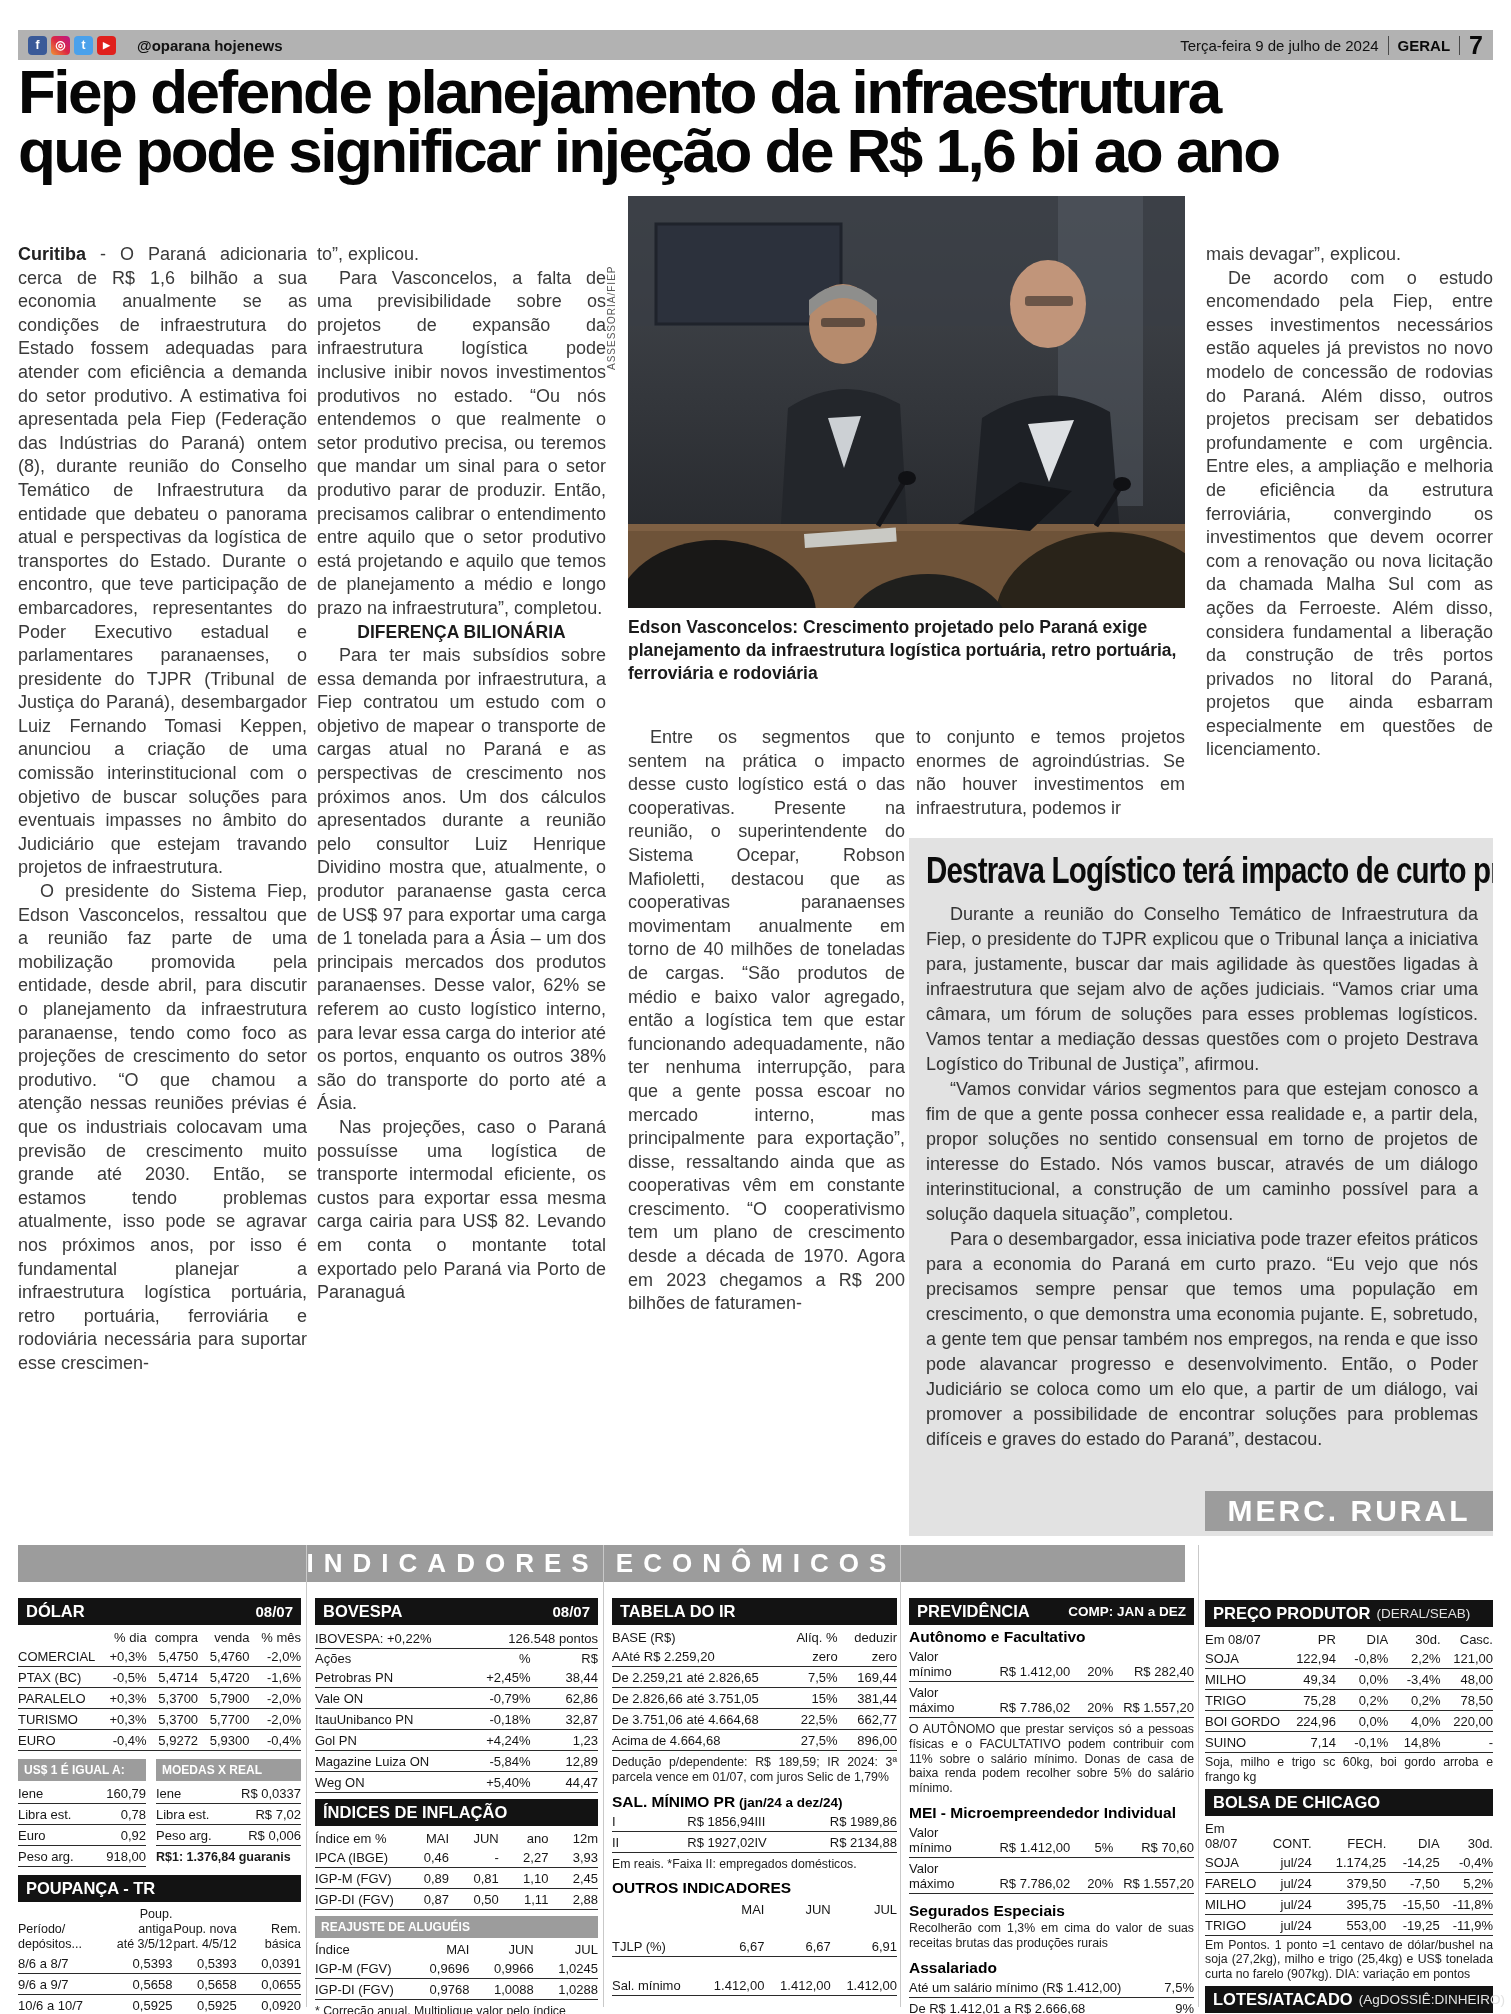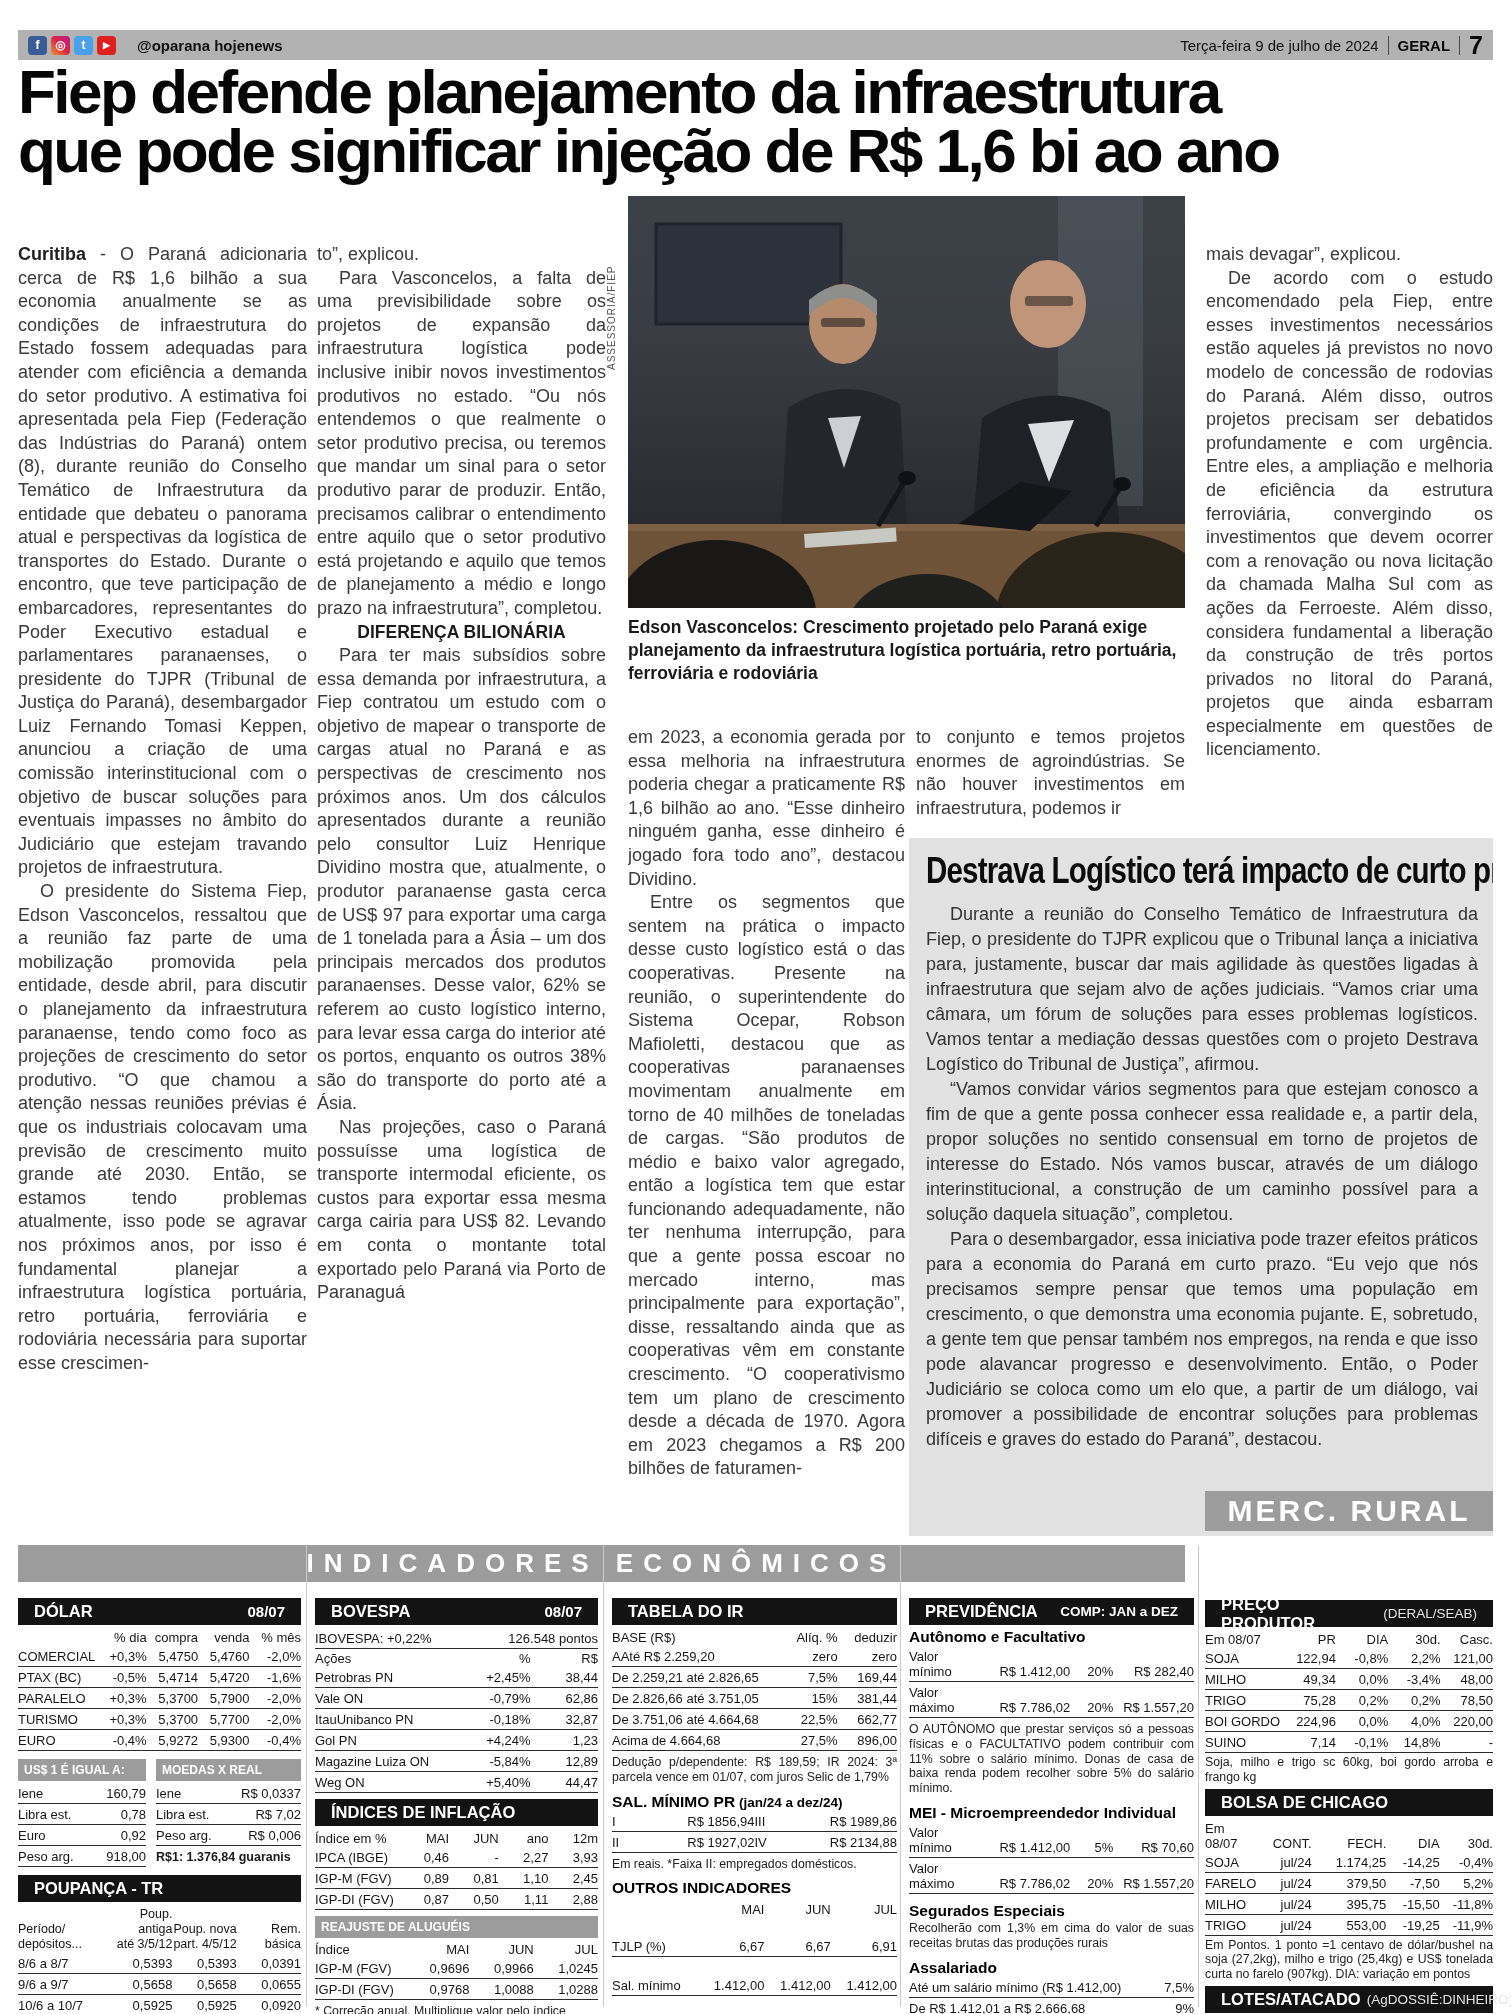--- a/index.html
+++ b/index.html
@@ -44,21 +44,21 @@
   .ind-bar{position:absolute;left:18px;top:1545px;width:1167px;height:37px;background:#9c9c9c;color:#fff;display:flex;align-items:center;justify-content:center;font-weight:bold;font-size:26px;letter-spacing:10px;}
   .rural-bar{position:absolute;left:1205px;top:1491px;width:288px;height:40px;background:#9c9c9c;color:#fff;display:flex;align-items:center;justify-content:center;font-weight:bold;font-size:30px;letter-spacing:3px;}
   .vsep{position:absolute;top:1545px;height:462px;width:1px;background:#c9c9c9;}
   
   .tcol{position:absolute;top:1598px;font-size:13px;color:#161616;}
   .tcolA{left:18px;width:283px;}
   .tcolB{left:315px;width:283px;}
   .tcolC{left:612px;width:285px;}
   .tcolD{left:909px;width:285px;}
   .tcolE{left:1205px;top:1600px;width:288px;}
-  .bar{background:#131313;color:#fff;font-weight:bold;font-size:16.5px;height:27px;display:flex;align-items:center;padding:0 16px;margin-bottom:3px;}
+  .bar{background:#131313;color:#fff;font-weight:bold;font-size:16.5px;height:27px;display:flex;align-items:center;padding:0 8px;margin-bottom:3px;}
   .bar .bar-right{margin-left:auto;font-size:15px;}
   .bar .bar-suffix{font-weight:normal;font-size:13.5px;margin-left:6px;color:#e3e3e3;}
   .graybar{background:#9c9c9c;color:#fff;font-weight:bold;font-size:12px;height:22px;display:flex;align-items:center;padding:0 6px;margin-bottom:2px;}
   .trow{display:flex;align-items:flex-end;border-bottom:1.5px solid #2a2a2a;padding:3px 0 2px;}
   .thead .trow{border-bottom:none;padding:2px 0 1px;}
   .tbody .trow:last-child{border-bottom:1.5px solid #2a2a2a;}
   .tcell{flex:1;text-align:right;white-space:pre-line;line-height:15px;}
   .tcell:first-child{text-align:left;}
   .t-dolar .tcell:first-child{flex:1.5;}
   .t-ibov .tcell:first-child{flex:1.2;}
@@ -156,21 +156,20 @@
       <line x1="468" y1="330" x2="492" y2="292" stroke="#15161a" stroke-width="5"></line>
       <ellipse cx="494" cy="288" rx="9" ry="7" fill="#101114"></ellipse>
       <ellipse cx="88" cy="418" rx="100" ry="74" fill="#191817"></ellipse>
       <ellipse cx="482" cy="424" rx="115" ry="88" fill="#292319"></ellipse>
       <ellipse cx="300" cy="436" rx="82" ry="58" fill="#1f1f1d"></ellipse>
     </svg>
   </div>
   <div class="caption">Edson Vasconcelos: Crescimento projetado pelo Paraná exige planejamento da infraestrutura logística portuária, retro portuária, ferroviária e rodoviária</div>
 
   <div class="col3 news">
-    <p>em 2023, a economia gerada por essa melhoria na infraestrutura poderia chegar a praticamente R$ 1,6 bilhão ao ano. “Esse dinheiro ninguém ganha, esse dinheiro é jogado fora todo ano”, destacou Dividino.</p>
     <p class="ind">Entre os segmentos que sentem na prática o impacto desse custo logístico está o das cooperativas. Presente na reunião, o superintendente do Sistema Ocepar, Robson Mafioletti, destacou que as cooperativas paranaenses movimentam anualmente em torno de 40 milhões de toneladas de cargas. “São produtos de médio e baixo valor agregado, então a logística tem que estar funcionando adequadamente, não ter nenhuma interrupção, para que a gente possa escoar no mercado interno, mas principalmente para exportação”, disse, ressaltando ainda que as cooperativas vêm em constante crescimento. “O cooperativismo tem um plano de crescimento desde a década de 1970. Agora em 2023 chegamos a R$ 200 bilhões de faturamen-</p>
   </div>
 
   <div class="col4 news">
     <p>to conjunto e temos projetos enormes de agroindústrias. Se não houver investimentos em infraestrutura, podemos ir</p>
   </div>
 
   <div class="col5 news">
     <p>mais devagar”, explicou.</p>
     <p class="ind">De acordo com o estudo encomendado pela Fiep, entre esses investimentos necessários estão aqueles já previstos no novo modelo de concessão de rodovias do Paraná. Além disso, outros projetos precisam ser debatidos profundamente e com urgência. Entre eles, a ampliação e melhoria de eficiência da estrutura ferroviária, convergindo os investimentos que devem ocorrer com a renovação ou nova licitação da chamada Malha Sul com as ações da Ferroeste. Além disso, considera fundamental a liberação da construção de três portos privados no litoral do Paraná, projetos que ainda esbarram especialmente em questões de licenciamento.</p>

